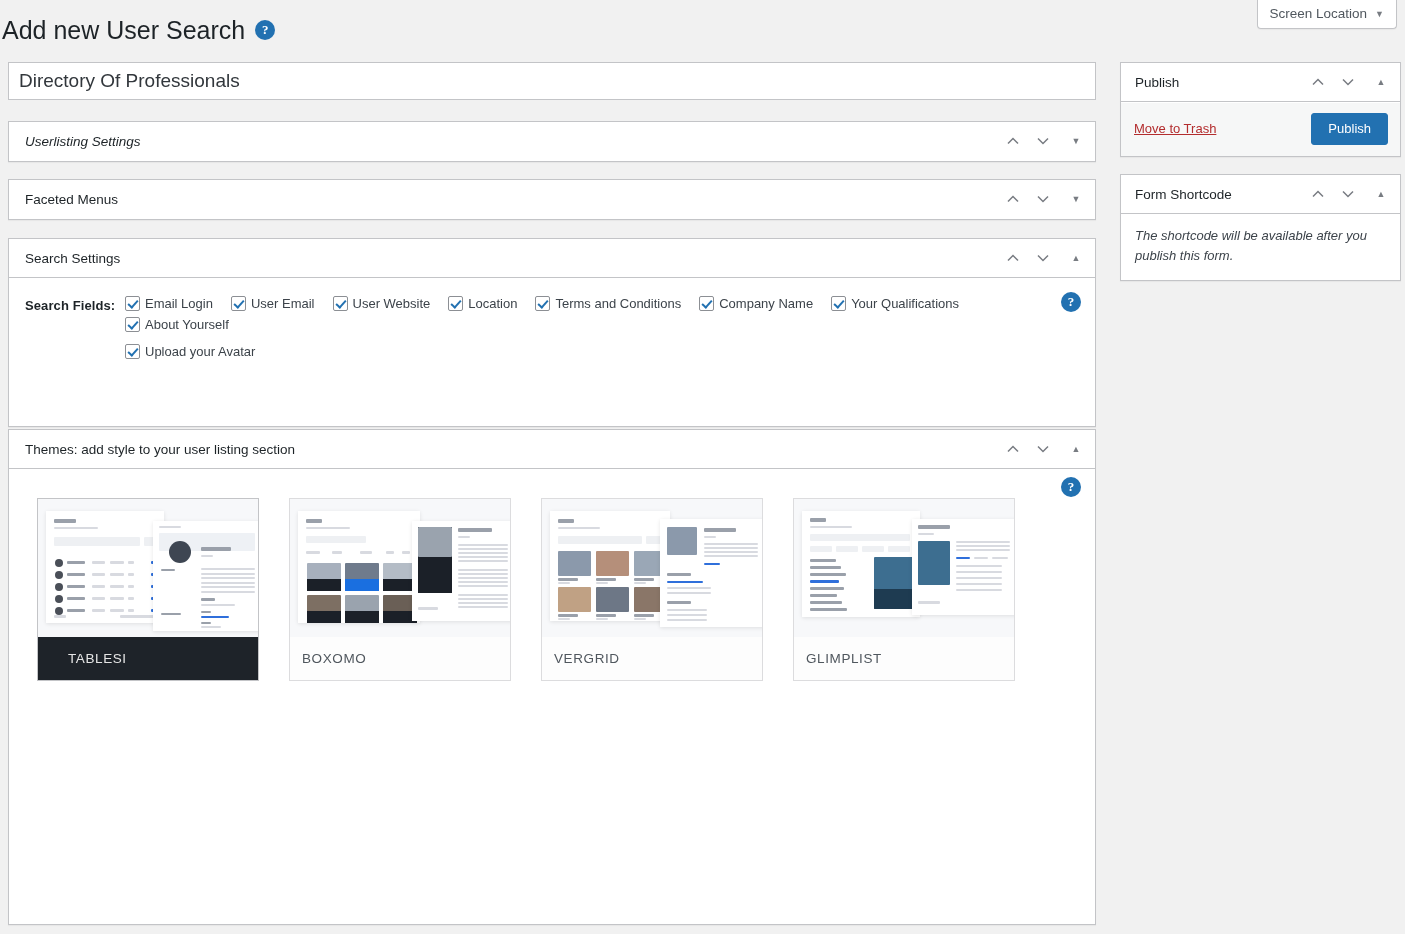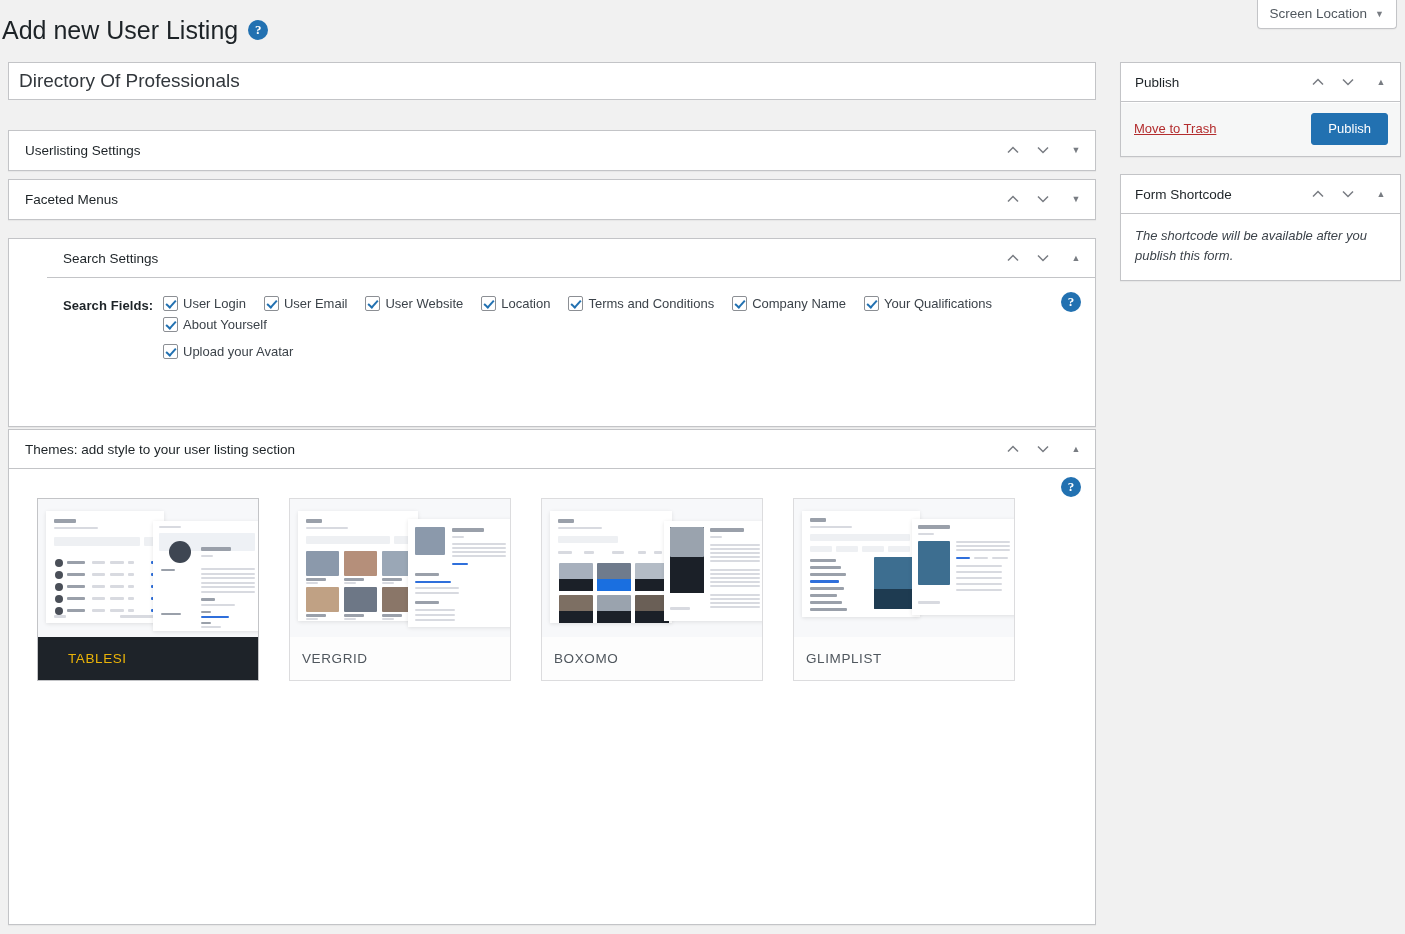--- a/index.html
+++ b/index.html
@@ -154,21 +154,21 @@
     background: #f6f7f9;
   }
   .theme-name {
     padding: 14px 12px;
     font-size: 13.5px;
     letter-spacing: .6px;
     color: #50575e;
     background: #fdfdfd;
   }
   .theme-card.selected .theme-name {
-    background: #1e2329; color: #eab308; padding-left: 30px;
+    background: #1e2329; color: #e5e5e5; padding-left: 30px;
   }
 
   
   .thumb-default {
     background: linear-gradient(135deg,#3a3a3a 0%,#262626 45%,#333 100%);
     display: flex; flex-direction: column;
     align-items: center; justify-content: center;
     height: 100%; gap: 2px;
   }
   .pb-circle {
@@ -233,29 +233,29 @@
 <body>
 
 <div class="screen">
 
   <div class="screen-options">
     <span>Screen Location</span>
     <span class="caret">▼</span>
   </div>
 
   <div class="page-head">
-    <div class="page-title">Add new User Listing</div>
+    <div class="page-title">Add new User Search</div>
     <div class="help-dot">?</div>
   </div>
 
   <div class="title-input-wrap">
     <input class="title-input" type="text" value="Directory Of Professionals" placeholder="Enter title here" style="">
   </div>
 
-  <div class="panel" style="top:130px;">
+  <div class="panel" style="top:121px;font-style:italic;">
     <div class="panel-head">
       <div class="panel-title">Userlisting Settings</div>
       <div class="panel-ctrls">
         <span class="ctrl-arrow">
           <svg width="14" height="14" viewBox="0 0 14 14">
               <path d="M2 9.5L7 4.5l5 5" fill="none" stroke="currentColor" stroke-width="1.5"></path>
             </svg>
         </span>
         <span class="ctrl-arrow">
           <svg width="14" height="14" viewBox="0 0 14 14">
@@ -279,21 +279,21 @@
         <span class="ctrl-arrow">
           <svg width="14" height="14" viewBox="0 0 14 14">
               <path d="M2 4.5L7 9.5l5-5" fill="none" stroke="currentColor" stroke-width="1.5"></path>
             </svg>
         </span>
         <span class="ctrl-toggle">▼</span>
       </div>
     </div>
   </div>
 
-  <div class="panel open" style="top:238px;padding-left:38px;">
+  <div class="panel open" style="top:238px;">
     <div class="panel-head">
       <div class="panel-title">Search Settings</div>
       <div class="panel-ctrls">
         <span class="ctrl-arrow">
           <svg width="14" height="14" viewBox="0 0 14 14">
               <path d="M2 9.5L7 4.5l5 5" fill="none" stroke="currentColor" stroke-width="1.5"></path>
             </svg>
         </span>
         <span class="ctrl-arrow">
           <svg width="14" height="14" viewBox="0 0 14 14">
@@ -303,21 +303,21 @@
         <span class="ctrl-toggle">▲</span>
       </div>
     </div>
     <div class="panel-body" style="min-height:148px;">
       <div class="help-dot body-help">?</div>
       <div class="field-row">
         <div class="field-label">Search Fields:</div>
         <div class="checks" id="search-checks">
             <label class="check-item">
               <span class="cbox"></span>
-              <span class="check-label">User Login</span>
+              <span class="check-label">Email Login</span>
             </label>
             <label class="check-item">
               <span class="cbox"></span>
               <span class="check-label">User Email</span>
             </label>
             <label class="check-item">
               <span class="cbox"></span>
               <span class="check-label">User Website</span>
             </label>
             <label class="check-item">
@@ -432,20 +432,70 @@
                   <div class="ln dark" style="left: 48px; top: 101px; width: 10px; height: 2px;"></div>
                   <div class="ln" style="left: 48px; top: 105px; width: 20px; height: 2px;"></div>
                 </div>
               </div>
             </div>
             <div class="theme-name">TABLESI</div>
           </div>
           <div class="theme-card">
             <div class="theme-thumb">
               <div class="mock">
+                <div class="mock-pane" style="left: 8px; top: 12px; width: 122px; height: 112px;">
+                  <div class="ln dark" style="left: 8px; top: 8px; width: 16px; height: 4px;"></div>
+                  <div class="ln" style="left: 8px; top: 16px; width: 44px; height: 2px;"></div>
+                  <div class="ln" style="left: 8px; top: 25px; width: 60px; height: 7px; background: rgb(238, 240, 243);"></div>
+                  <div class="ln" style="left: 8px; top: 40px; width: 14px; height: 3px;"></div>
+                  <div class="ln" style="left: 34px; top: 40px; width: 10px; height: 3px;"></div>
+                  <div class="ln" style="left: 62px; top: 40px; width: 12px; height: 3px;"></div>
+                  <div class="ln" style="left: 88px; top: 40px; width: 8px; height: 3px;"></div>
+                  <div class="ln" style="left: 104px; top: 40px; width: 8px; height: 3px;"></div>
+                  <div class="ph" style="left: 9px; top: 52px; width: 34px; height: 28px; background: rgb(167, 176, 189);"></div>
+                  <div style="position: absolute; left: 9px; top: 68px; width: 34px; height: 12px; background: rgb(27, 32, 40);"></div>
+                  <div class="ph" style="left: 47px; top: 52px; width: 34px; height: 28px; background: rgb(111, 123, 140);"></div>
+                  <div style="position: absolute; left: 47px; top: 68px; width: 34px; height: 12px; background: rgb(26, 111, 224);"></div>
+                  <div class="ph" style="left: 85px; top: 52px; width: 34px; height: 28px; background: rgb(180, 188, 198);"></div>
+                  <div style="position: absolute; left: 85px; top: 68px; width: 34px; height: 12px; background: rgb(27, 32, 40);"></div>
+                  <div class="ph" style="left: 9px; top: 84px; width: 34px; height: 28px; background: rgb(125, 111, 99);"></div>
+                  <div style="position: absolute; left: 9px; top: 100px; width: 34px; height: 12px; background: rgb(27, 32, 40);"></div>
+                  <div class="ph" style="left: 47px; top: 84px; width: 34px; height: 28px; background: rgb(154, 163, 174);"></div>
+                  <div style="position: absolute; left: 47px; top: 100px; width: 34px; height: 12px; background: rgb(27, 32, 40);"></div>
+                  <div class="ph" style="left: 85px; top: 84px; width: 34px; height: 28px; background: rgb(106, 95, 86);"></div>
+                  <div style="position: absolute; left: 85px; top: 100px; width: 34px; height: 12px; background: rgb(27, 32, 40);"></div>
+                </div>
+                <div class="mock-pane" style="left: 122px; top: 22px; width: 102px; height: 100px;">
+                  <div style="position: absolute; left: 6px; top: 6px; width: 34px; height: 66px; background: rgb(27, 32, 40);"></div>
+                  <div class="ph" style="left: 6px; top: 6px; width: 34px; height: 30px; background: rgb(154, 163, 174);"></div>
+                  <div class="ln dark" style="left: 46px; top: 7px; width: 34px; height: 4px;"></div>
+                  <div class="ln" style="left: 46px; top: 15px; width: 12px; height: 2px;"></div>
+                  <div class="ln" style="left: 46px; top: 23px; width: 50px; height: 2px;"></div>
+                  <div class="ln" style="left: 46px; top: 27px; width: 50px; height: 2px;"></div>
+                  <div class="ln" style="left: 46px; top: 31px; width: 50px; height: 2px;"></div>
+                  <div class="ln" style="left: 46px; top: 35px; width: 50px; height: 2px;"></div>
+                  <div class="ln" style="left: 46px; top: 39px; width: 50px; height: 2px;"></div>
+                  <div class="ln" style="left: 46px; top: 48px; width: 50px; height: 2px;"></div>
+                  <div class="ln" style="left: 46px; top: 52px; width: 50px; height: 2px;"></div>
+                  <div class="ln" style="left: 46px; top: 56px; width: 50px; height: 2px;"></div>
+                  <div class="ln" style="left: 46px; top: 60px; width: 50px; height: 2px;"></div>
+                  <div class="ln" style="left: 46px; top: 64px; width: 50px; height: 2px;"></div>
+                  <div class="ln" style="left: 46px; top: 73px; width: 50px; height: 2px;"></div>
+                  <div class="ln" style="left: 46px; top: 77px; width: 50px; height: 2px;"></div>
+                  <div class="ln" style="left: 46px; top: 81px; width: 50px; height: 2px;"></div>
+                  <div class="ln" style="left: 46px; top: 85px; width: 50px; height: 2px;"></div>
+                  <div class="ln" style="left: 6px; top: 86px; width: 20px; height: 2.5px;"></div>
+                </div>
+              </div>
+            </div>
+            <div class="theme-name">BOXOMO</div>
+          </div>
+          <div class="theme-card">
+            <div class="theme-thumb">
+              <div class="mock">
                 <div class="mock-pane" style="left: 8px; top: 12px; width: 120px; height: 110px;">
                   <div class="ln dark" style="left: 8px; top: 8px; width: 16px; height: 4px;"></div>
                   <div class="ln" style="left: 8px; top: 16px; width: 42px; height: 2px;"></div>
                   <div class="ln" style="left: 8px; top: 25px; width: 84px; height: 8px; background: rgb(238, 240, 243);"></div>
                   <div class="ln" style="left: 96px; top: 25px; width: 16px; height: 8px; background: rgb(238, 240, 243);"></div>
                   <div class="ph" style="left: 8px; top: 40px; width: 33px; height: 25px; background: rgb(139, 153, 171);"></div>
                   <div class="ln dark" style="left: 8px; top: 67px; width: 20px; height: 2.5px;"></div>
                   <div class="ln" style="left: 8px; top: 71px; width: 12px; height: 2px;"></div>
                   <div class="ph" style="left: 46px; top: 40px; width: 33px; height: 25px; background: rgb(181, 143, 122);"></div>
                   <div class="ln dark" style="left: 46px; top: 67px; width: 20px; height: 2.5px;"></div>
@@ -481,70 +531,20 @@
                   <div class="ln" style="left: 7px; top: 95px; width: 40px; height: 2px;"></div>
                   <div class="ln" style="left: 7px; top: 100px; width: 40px; height: 2px;"></div>
                 </div>
               </div>
             </div>
             <div class="theme-name">VERGRID</div>
           </div>
           <div class="theme-card">
             <div class="theme-thumb">
               <div class="mock">
-                <div class="mock-pane" style="left: 8px; top: 12px; width: 122px; height: 112px;">
-                  <div class="ln dark" style="left: 8px; top: 8px; width: 16px; height: 4px;"></div>
-                  <div class="ln" style="left: 8px; top: 16px; width: 44px; height: 2px;"></div>
-                  <div class="ln" style="left: 8px; top: 25px; width: 60px; height: 7px; background: rgb(238, 240, 243);"></div>
-                  <div class="ln" style="left: 8px; top: 40px; width: 14px; height: 3px;"></div>
-                  <div class="ln" style="left: 34px; top: 40px; width: 10px; height: 3px;"></div>
-                  <div class="ln" style="left: 62px; top: 40px; width: 12px; height: 3px;"></div>
-                  <div class="ln" style="left: 88px; top: 40px; width: 8px; height: 3px;"></div>
-                  <div class="ln" style="left: 104px; top: 40px; width: 8px; height: 3px;"></div>
-                  <div class="ph" style="left: 9px; top: 52px; width: 34px; height: 28px; background: rgb(167, 176, 189);"></div>
-                  <div style="position: absolute; left: 9px; top: 68px; width: 34px; height: 12px; background: rgb(27, 32, 40);"></div>
-                  <div class="ph" style="left: 47px; top: 52px; width: 34px; height: 28px; background: rgb(111, 123, 140);"></div>
-                  <div style="position: absolute; left: 47px; top: 68px; width: 34px; height: 12px; background: rgb(26, 111, 224);"></div>
-                  <div class="ph" style="left: 85px; top: 52px; width: 34px; height: 28px; background: rgb(180, 188, 198);"></div>
-                  <div style="position: absolute; left: 85px; top: 68px; width: 34px; height: 12px; background: rgb(27, 32, 40);"></div>
-                  <div class="ph" style="left: 9px; top: 84px; width: 34px; height: 28px; background: rgb(125, 111, 99);"></div>
-                  <div style="position: absolute; left: 9px; top: 100px; width: 34px; height: 12px; background: rgb(27, 32, 40);"></div>
-                  <div class="ph" style="left: 47px; top: 84px; width: 34px; height: 28px; background: rgb(154, 163, 174);"></div>
-                  <div style="position: absolute; left: 47px; top: 100px; width: 34px; height: 12px; background: rgb(27, 32, 40);"></div>
-                  <div class="ph" style="left: 85px; top: 84px; width: 34px; height: 28px; background: rgb(106, 95, 86);"></div>
-                  <div style="position: absolute; left: 85px; top: 100px; width: 34px; height: 12px; background: rgb(27, 32, 40);"></div>
-                </div>
-                <div class="mock-pane" style="left: 122px; top: 22px; width: 102px; height: 100px;">
-                  <div style="position: absolute; left: 6px; top: 6px; width: 34px; height: 66px; background: rgb(27, 32, 40);"></div>
-                  <div class="ph" style="left: 6px; top: 6px; width: 34px; height: 30px; background: rgb(154, 163, 174);"></div>
-                  <div class="ln dark" style="left: 46px; top: 7px; width: 34px; height: 4px;"></div>
-                  <div class="ln" style="left: 46px; top: 15px; width: 12px; height: 2px;"></div>
-                  <div class="ln" style="left: 46px; top: 23px; width: 50px; height: 2px;"></div>
-                  <div class="ln" style="left: 46px; top: 27px; width: 50px; height: 2px;"></div>
-                  <div class="ln" style="left: 46px; top: 31px; width: 50px; height: 2px;"></div>
-                  <div class="ln" style="left: 46px; top: 35px; width: 50px; height: 2px;"></div>
-                  <div class="ln" style="left: 46px; top: 39px; width: 50px; height: 2px;"></div>
-                  <div class="ln" style="left: 46px; top: 48px; width: 50px; height: 2px;"></div>
-                  <div class="ln" style="left: 46px; top: 52px; width: 50px; height: 2px;"></div>
-                  <div class="ln" style="left: 46px; top: 56px; width: 50px; height: 2px;"></div>
-                  <div class="ln" style="left: 46px; top: 60px; width: 50px; height: 2px;"></div>
-                  <div class="ln" style="left: 46px; top: 64px; width: 50px; height: 2px;"></div>
-                  <div class="ln" style="left: 46px; top: 73px; width: 50px; height: 2px;"></div>
-                  <div class="ln" style="left: 46px; top: 77px; width: 50px; height: 2px;"></div>
-                  <div class="ln" style="left: 46px; top: 81px; width: 50px; height: 2px;"></div>
-                  <div class="ln" style="left: 46px; top: 85px; width: 50px; height: 2px;"></div>
-                  <div class="ln" style="left: 6px; top: 86px; width: 20px; height: 2.5px;"></div>
-                </div>
-              </div>
-            </div>
-            <div class="theme-name">BOXOMO</div>
-          </div>
-          <div class="theme-card">
-            <div class="theme-thumb">
-              <div class="mock">
                 <div class="mock-pane" style="left: 8px; top: 12px; width: 118px; height: 106px;">
                   <div class="ln dark" style="left: 8px; top: 7px; width: 16px; height: 4px;"></div>
                   <div class="ln" style="left: 8px; top: 15px; width: 42px; height: 2px;"></div>
                   <div class="ln" style="left: 8px; top: 23px; width: 100px; height: 7px; background: rgb(238, 240, 243);"></div>
                   <div class="ln" style="left: 8px; top: 35px; width: 22px; height: 6px; background: rgb(238, 240, 243);"></div>
                   <div class="ln" style="left: 34px; top: 35px; width: 22px; height: 6px; background: rgb(238, 240, 243);"></div>
                   <div class="ln" style="left: 60px; top: 35px; width: 22px; height: 6px; background: rgb(238, 240, 243);"></div>
                   <div class="ln" style="left: 86px; top: 35px; width: 22px; height: 6px; background: rgb(238, 240, 243);"></div>
                   <div class="ln dark" style="left: 8px; top: 48px; width: 26px; height: 3px;"></div>
                   <div class="ln dark" style="left: 8px; top: 55px; width: 31px; height: 3px;"></div>

